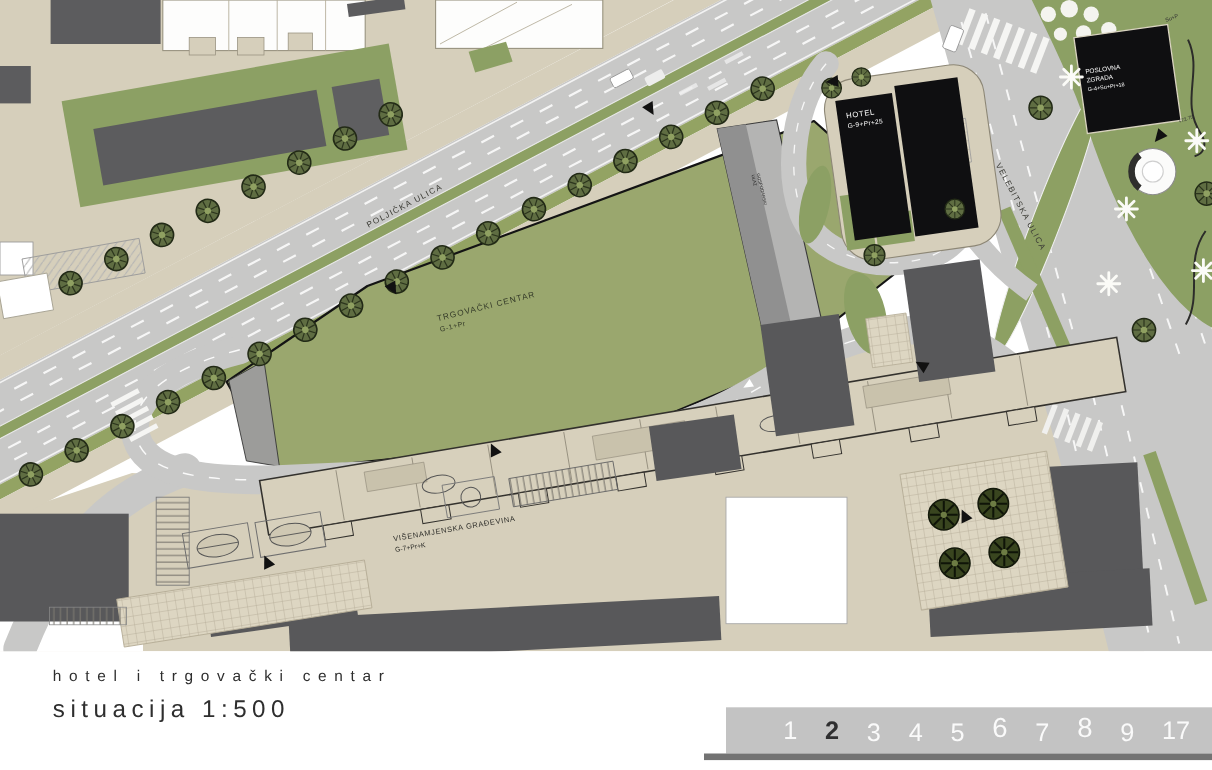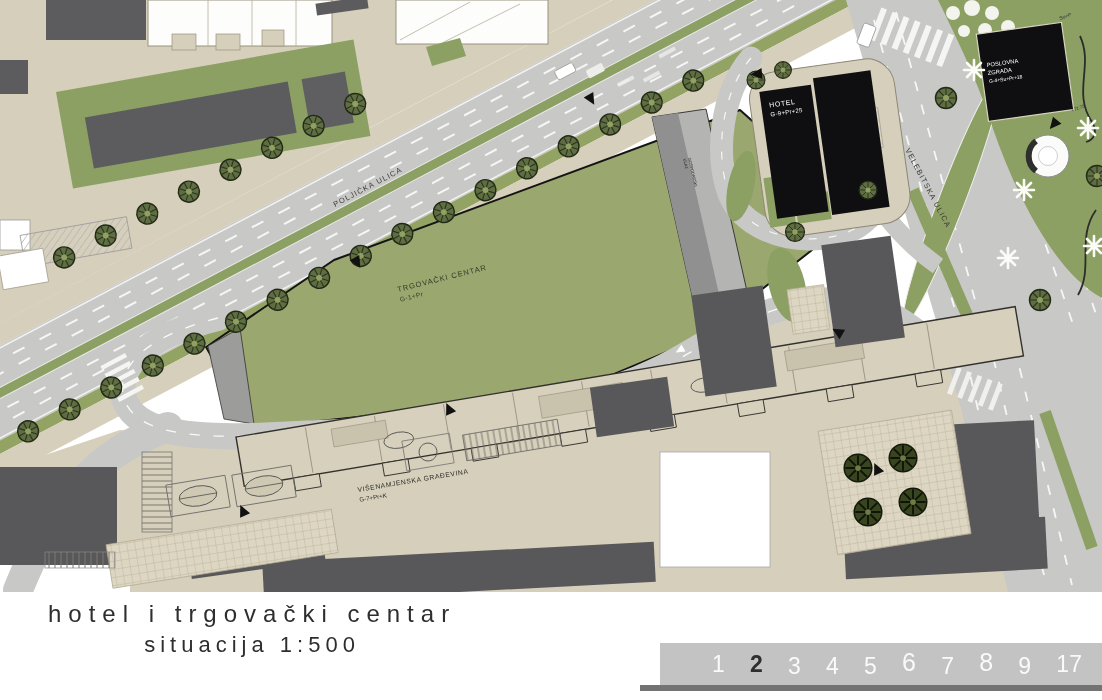--- a/index.html
+++ b/index.html
@@ -1,20 +1,20 @@
 <!DOCTYPE html>
 <html><head>
 <meta charset="utf-8">
 <style>
   html,body{margin:0;padding:0;background:#fff;font-family:"Liberation Sans",sans-serif;}
   .stage{position:relative;width:1102px;height:700px;overflow:hidden;background:#fff;}
   .map{position:absolute;left:0;top:0;}
   .title-block{position:absolute;left:48px;top:598px;color:#2e2e2e;}
-  .title-line1{font-size:24px;letter-spacing:7px;line-height:32px;font-weight:500;white-space:nowrap;}
-  .title-line2{font-size:22px;letter-spacing:5px;line-height:30px;font-weight:500;white-space:nowrap;text-align:center;}
+  .title-line1{font-size:14px;letter-spacing:7px;line-height:32px;font-weight:500;white-space:nowrap;}
+  .title-line2{font-size:22px;letter-spacing:5px;line-height:30px;font-weight:500;white-space:nowrap;}
   .pagebar{position:absolute;left:660px;top:643px;width:442px;height:42px;background:#c3c3c3;
     display:flex;align-items:center;justify-content:space-between;box-sizing:border-box;
     padding:0 20px 0 52px;}
   .pagebar span{font-size:23px;color:#fafafa;cursor:pointer;line-height:42px;}
   .pagebar span.active{color:#2f2f30;font-weight:bold;}
   .pagebar span.tall{transform:translateY(-2px);font-size:25px;}
   .pagebar span.low{transform:translateY(2px);}
   .darkstrip{position:absolute;left:640px;top:685px;width:462px;height:6px;background:#737373;}
 </style>
 </head>

